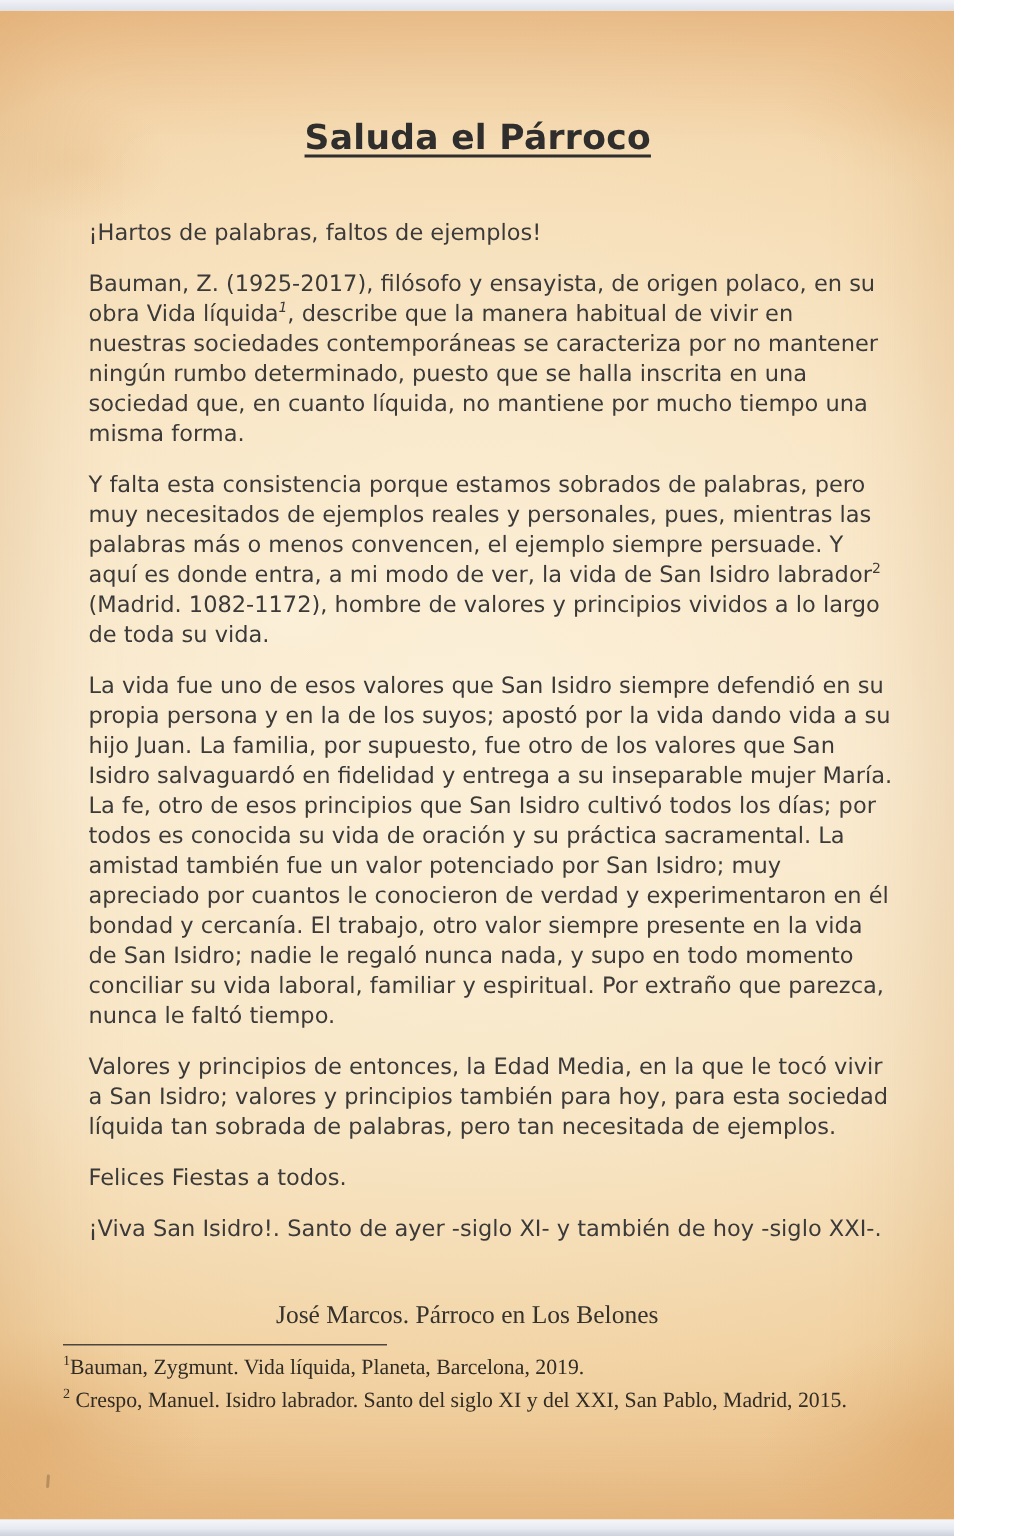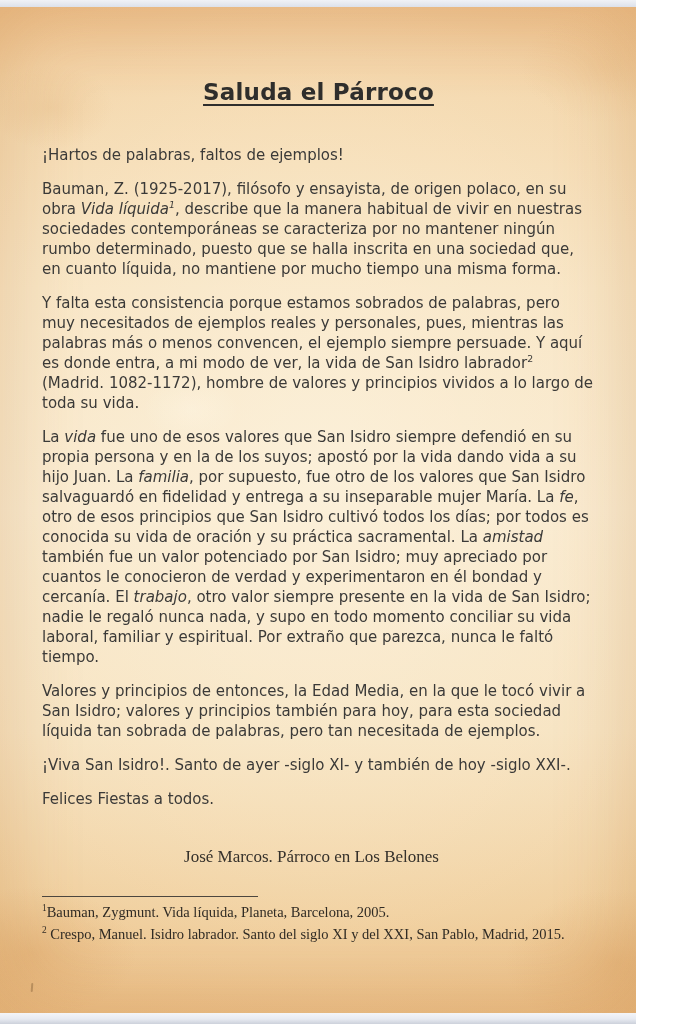--- a/index.html
+++ b/index.html
@@ -37,27 +37,27 @@
     font-size:23px;
     font-weight:bold;
     color:#2f2e2c;
     letter-spacing:0.2px;
     text-decoration:underline;
     text-decoration-thickness:2px;
     text-underline-offset:4px;
     margin:0 0 40px 0;
   }
   .body-text p{
-    margin:0 0 14px 0;
+    margin:0 0 14px 17px;
     font-size:15px;
     line-height:20px;
     color:#3b3a38;
     text-align:left;
   }
-  .body-text .it{font-style:italic;}
+  .body-text .it{}
   .body-text sup{font-size:0.62em;line-height:0;}
   .body-text sup.it{font-style:italic;}
   .signature{
     margin-top:38px;
     text-align:center;
     padding-right:14px;
     font-family:"Liberation Serif","DejaVu Serif",serif;
     font-size:17px;
     color:#35312b;
   }
@@ -90,30 +90,30 @@
 
   <div class="content">
     <div class="title">Saluda el Párroco</div>
 
     <div class="body-text">
       <p><span>¡Hartos de palabras, faltos de ejemplos!</span></p>
       <p><span>Bauman, Z. (1925-2017), filósofo y ensayista, de origen polaco, en su obra </span><span class="it">Vida líquida</span><sup class="it">1</sup><span>, describe que la manera habitual de vivir en nuestras sociedades contemporáneas se caracteriza por no mantener ningún rumbo determinado, puesto que se halla inscrita en una sociedad que, en cuanto líquida, no mantiene por mucho tiempo una misma forma.</span></p>
       <p><span>Y falta esta consistencia porque estamos sobrados de palabras, pero muy necesitados de ejemplos reales y personales, pues, mientras las palabras más o menos convencen, el ejemplo siempre persuade. Y aquí es donde entra, a mi modo de ver, la vida de San Isidro labrador</span><sup>2</sup><span> (Madrid. 1082-1172), hombre de valores y principios vividos a lo largo de toda su vida.</span></p>
       <p><span>La </span><span class="it">vida</span><span> fue uno de esos valores que San Isidro siempre defendió en su propia persona y en la de los suyos; apostó por la vida dando vida a su hijo Juan. La </span><span class="it">familia</span><span>, por supuesto, fue otro de los valores que San Isidro salvaguardó en fidelidad y entrega a su inseparable mujer María. La </span><span class="it">fe</span><span>, otro de esos principios que San Isidro cultivó todos los días; por todos es conocida su vida de oración y su práctica sacramental. La </span><span class="it">amistad</span><span> también fue un valor potenciado por San Isidro; muy apreciado por cuantos le conocieron de verdad y experimentaron en él bondad y cercanía. El </span><span class="it">trabajo</span><span>, otro valor siempre presente en la vida de San Isidro; nadie le regaló nunca nada, y supo en todo momento conciliar su vida laboral, familiar y espiritual. Por extraño que parezca, nunca le faltó tiempo.</span></p>
       <p><span>Valores y principios de entonces, la Edad Media, en la que le tocó vivir a San Isidro; valores y principios también para hoy, para esta sociedad líquida tan sobrada de palabras, pero tan necesitada de ejemplos.</span></p>
+      <p><span>Felices Fiestas a todos.</span></p>
       <p><span>¡Viva San Isidro!. Santo de ayer -siglo XI- y también de hoy -siglo XXI-.</span></p>
-      <p><span>Felices Fiestas a todos.</span></p>
     </div>
 
     <div class="signature">José Marcos. Párroco en Los Belones</div>
   </div>
 
   <div class="footnotes">
     <div class="footnote-rule"></div>
-    <p><sup>1</sup><span>Bauman, Zygmunt. Vida líquida, Planeta, Barcelona, 2005.</span></p>
+    <p><sup>1</sup><span>Bauman, Zygmunt. Vida líquida, Planeta, Barcelona, 2019.</span></p>
     <p><sup>2</sup><span> Crespo, Manuel. Isidro labrador. Santo del siglo XI y del XXI, San Pablo, Madrid, 2015.</span></p>
   </div>
 
   <div class="speck speck-left"></div>
   <div class="speck speck-right"></div>
 
   <div class="band band-bottom"></div>
 </div>
 
 </body></html>

